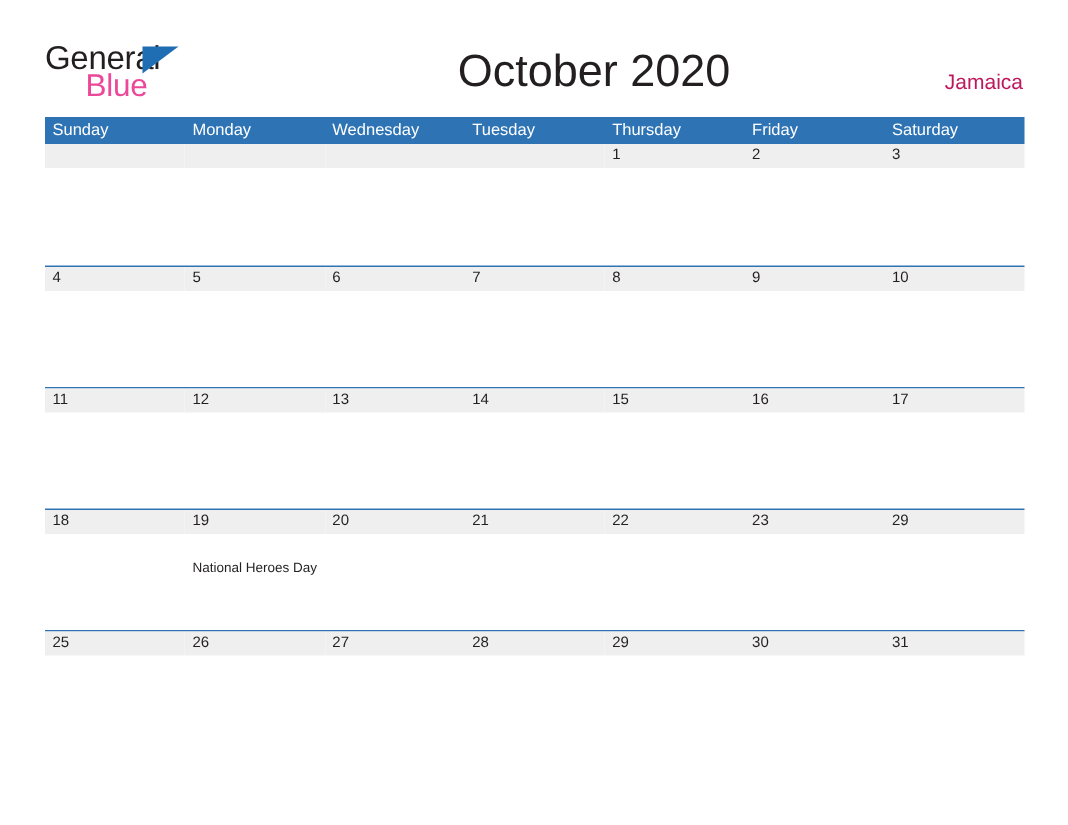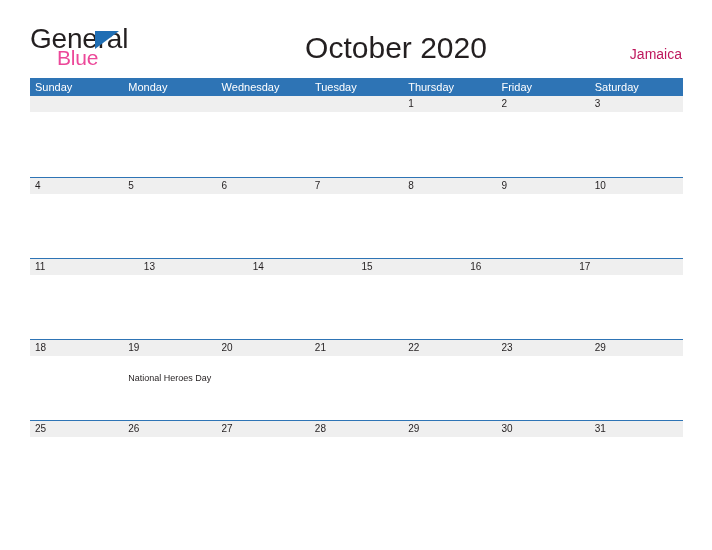--- a/index.html
+++ b/index.html
@@ -28,21 +28,21 @@
     position: absolute;
     left: 30px;
     top: 28px;
     width: 110px;
     height: 44px;
   }
   .logo-general {
     position: absolute;
     left: 0;
     top: 0;
-    font-size: 28px;
+    font-size: 22px;
     line-height: 22px;
     color: #231f20;
     letter-spacing: -0.2px;
     white-space: nowrap;
   }
   .logo-blue {
     position: absolute;
     left: 27px;
     top: 19px;
     font-size: 21px;
@@ -90,21 +90,20 @@
     position: absolute;
     left: 30px;
     top: 78px;
     width: 653px;
   }
 
   .weekday-header {
     display: flex;
     background: #2e74b5;
     height: 18px;
-    justify-content: flex-end;
   }
   .weekday-cell {
     flex: 1 1 0;
     color: #ffffff;
     font-size: 11px;
     line-height: 18px;
     padding-left: 5px;
     box-sizing: border-box;
     white-space: nowrap;
     overflow: hidden;
@@ -264,20 +263,25 @@
       </div>
       <div class="week-row">
         <div class="week-cells">
           <div class="day-cell">
             <div class="day-band">
               <span class="day-number">11</span>
             </div>
           </div>
           <div class="day-cell">
             <div class="day-band">
+              <span class="day-number">12</span>
+            </div>
+          </div>
+          <div class="day-cell">
+            <div class="day-band">
               <span class="day-number">13</span>
             </div>
           </div>
           <div class="day-cell">
             <div class="day-band">
               <span class="day-number">14</span>
             </div>
           </div>
           <div class="day-cell">
             <div class="day-band">

